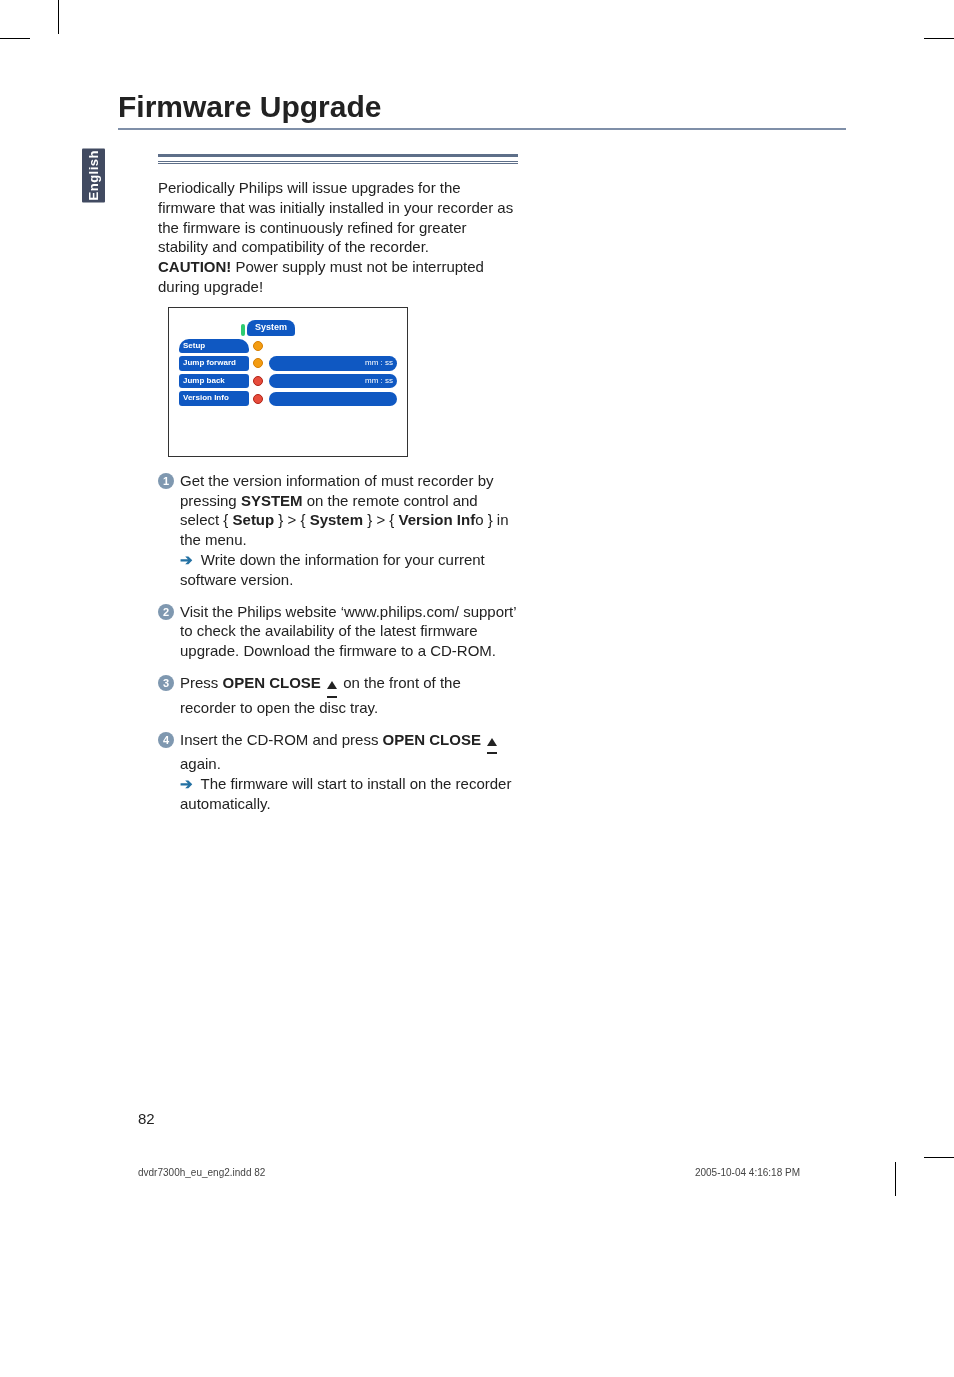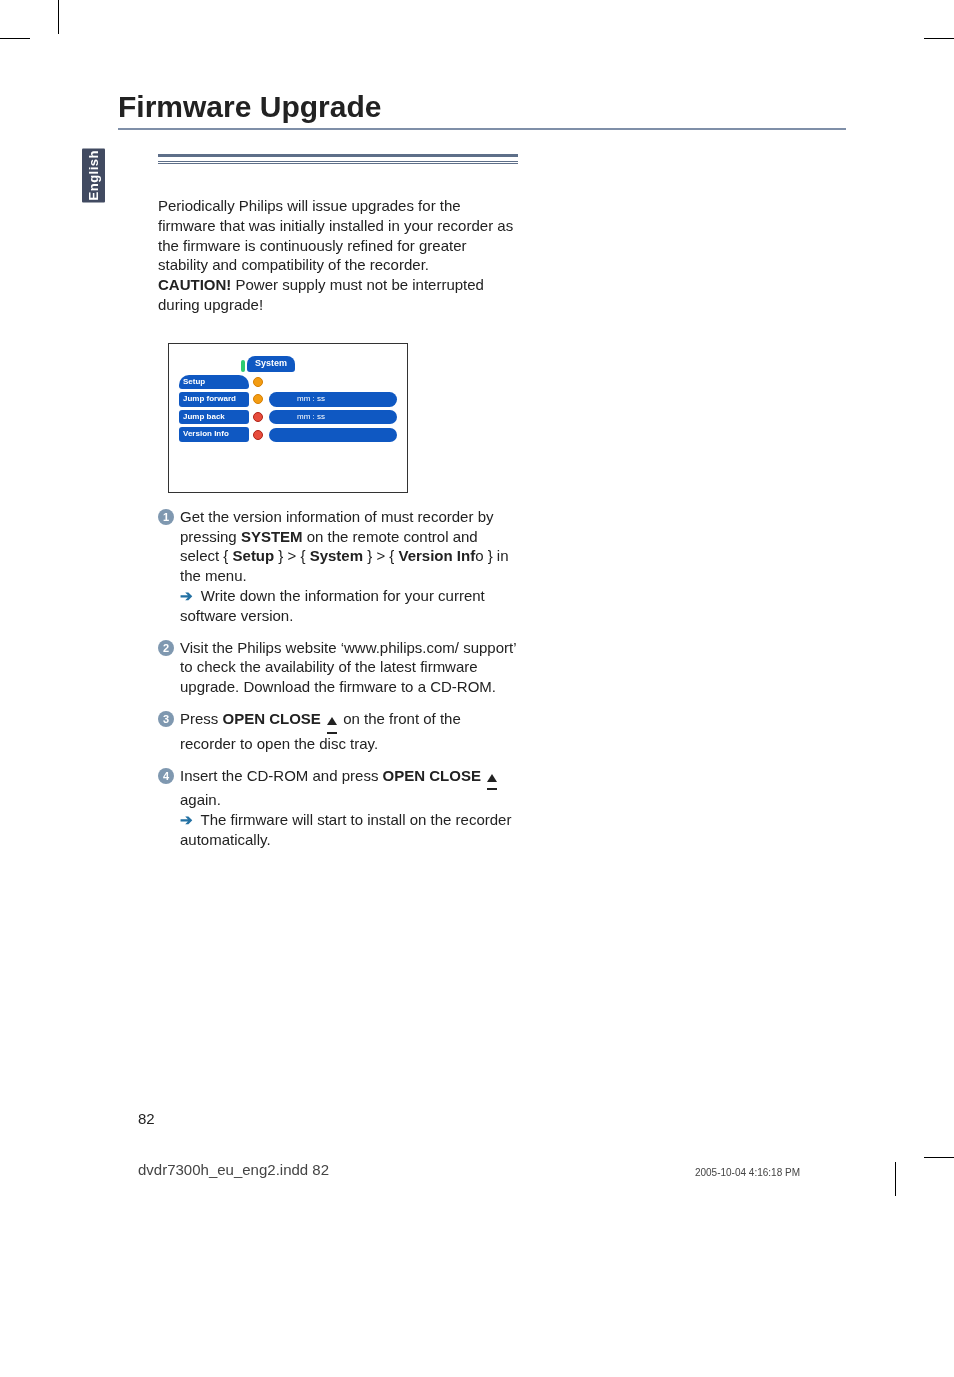--- a/index.html
+++ b/index.html
@@ -69,21 +69,21 @@
 }
 .sec-rule-thick { border:none; border-top:3px solid #5e6f89; margin:0 0 4px 0;}
 .sec-rule-double { border:none; border-top:3px double #5e6f89; height:4px; margin:4px 0 8px 0;}
 h2.section-title {
   font-size: 18px;
   font-weight: bold;
   margin: 0;
   padding: 2px 0;
 }
 
-p { margin: 28px 0; }
+p { margin: 10px 0; }
 .bold { font-weight: bold; text-align: center; }
 
 
 .ui-box {
   border: 1.5px solid #333;
   background: #fff;
   width: 240px;
   height: 150px;
   margin: 10px 0 14px 10px;
   position: relative;
@@ -125,21 +125,21 @@
 .ui-dot.red { background:#e74c3c; border-color:#b02316;}
 .ui-val {
   background: #0f58c2;
   color: #fff;
   border-radius: 8px;
   padding: 2px 4px;
   font-size: 8px;
   flex: 1;
   margin-left: 2px;
 }
-.ui-val.mm { padding-left:28px;}
+.ui-val.mm { padding-left:28px;text-align:right;}
 .ui-val.empty { min-height:10px;}
 
 
 .step { position: relative; padding-left: 22px; margin-top: 12px; }
 .step-num {
   position: absolute; left: 0; top: 2px;
   width: 16px; height: 16px; border-radius: 50%;
   text-align: center; line-height: 16px;
   font-size: 11px; color: #fff; font-weight: bold;
 }
@@ -167,21 +167,21 @@
 .eject { vertical-align: -2px; margin:0 2px;}
 
 .page-num {
   position:absolute;
   left:80px; bottom:31px;
   font-size:15px;
 }
 .footer-left{
   position:absolute;
   left:80px; bottom:-20px;
-  font-size:15px; color:#444;
+  font-size:10px; color:#444;
 }
 .footer-right{
   position:absolute;
   right:96px; bottom:-20px;
   font-size:10px; color:#444;
 }
 </style>
 </head>
 <body>
 

